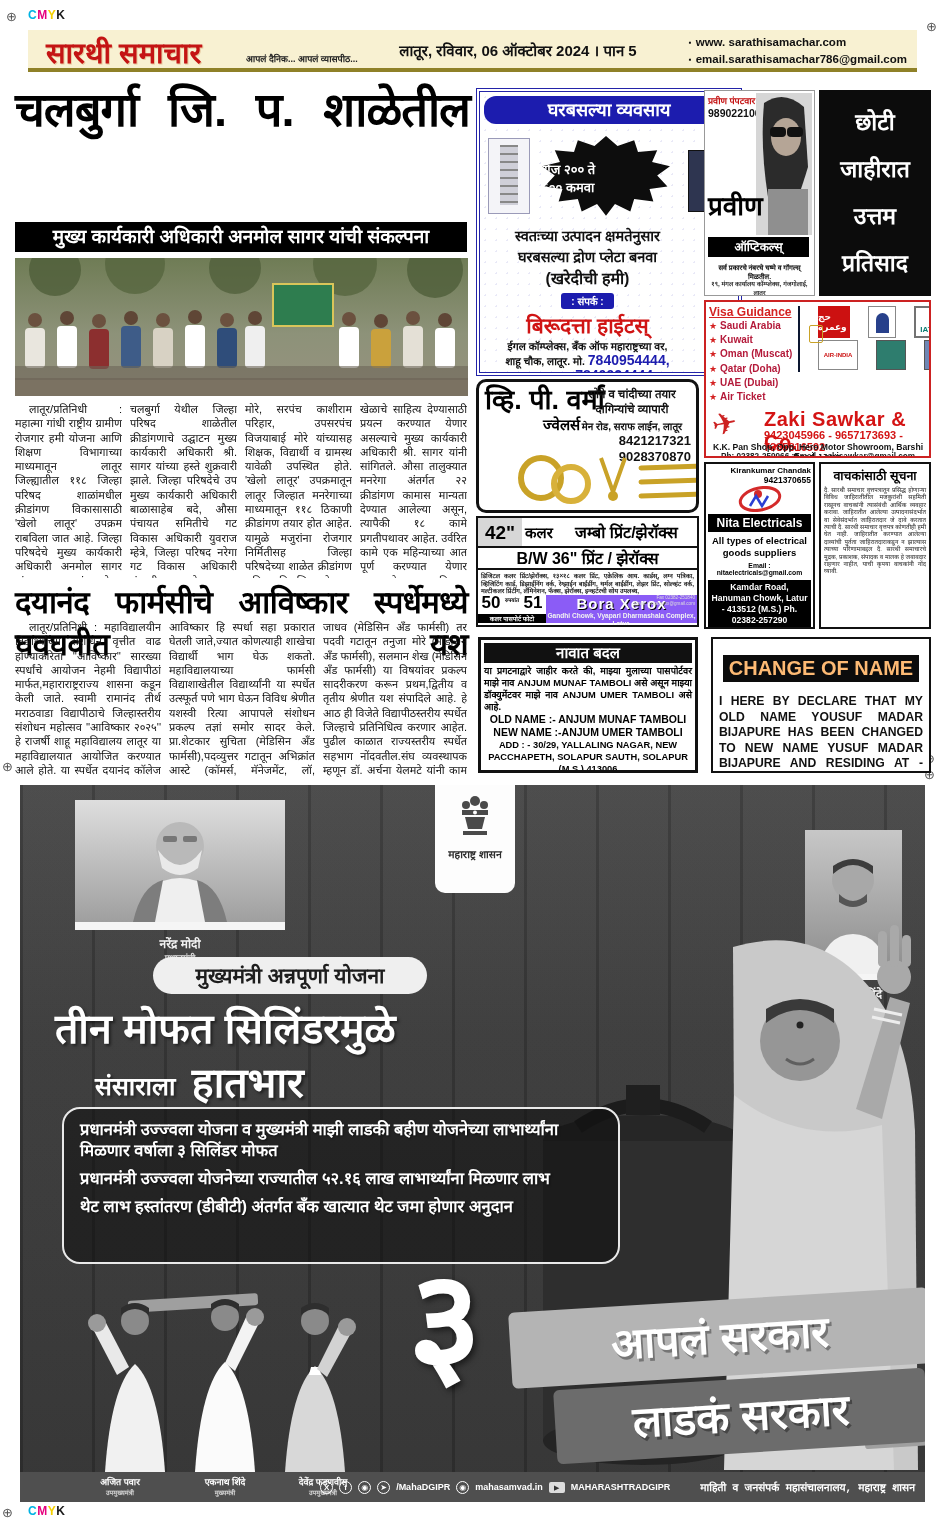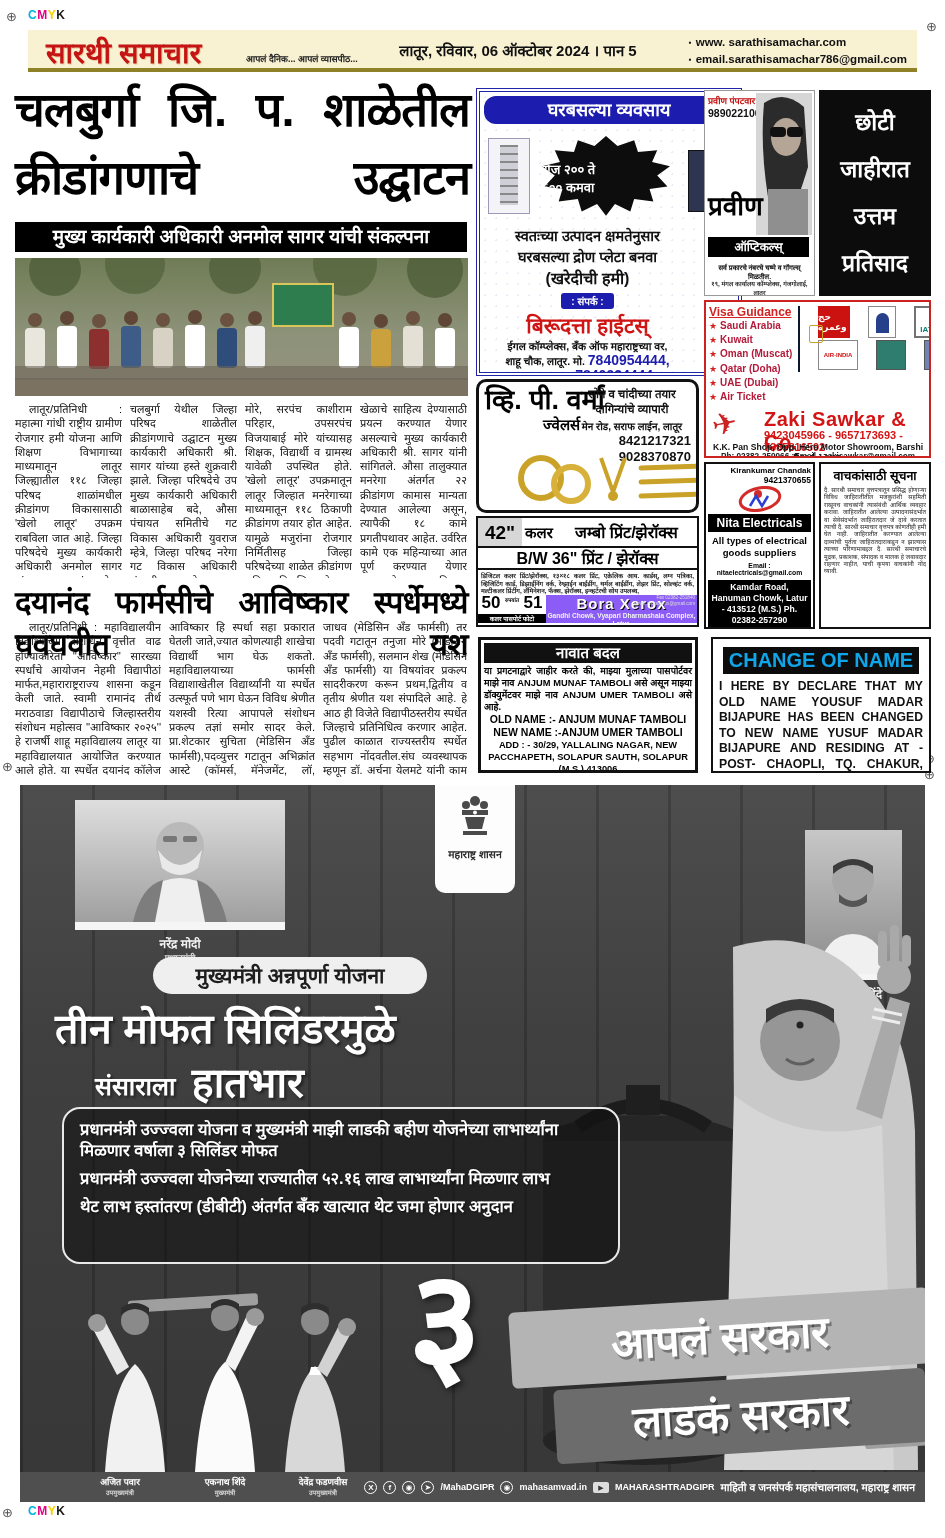--- a/index.html
+++ b/index.html
@@ -156,22 +156,22 @@
   .no-title { font-size:12.5px; font-weight:800; text-align:center; }
   .no-body { font-size:6.1px; line-height:7.4px; text-align:justify; color:#222; margin-top:2px; }
 
   
   .ncmr { left:478px; top:637px; width:220px; height:136px; border:3px solid #111; padding:3px; }
   .ncmr-title { background:#111; color:#fff; font-size:15px; font-weight:800; text-align:center; line-height:20px; }
   .ncmr-body { font-size:9.3px; line-height:12px; font-weight:bold; text-align:justify; margin-top:2px; }
   .ncmr-line { font-size:10.5px; font-weight:800; text-align:center; line-height:13px; }
   .ncmr-add { font-size:9.3px; font-weight:800; text-align:center; line-height:12px; }
   .ncen { left:711px; top:637px; width:220px; height:136px; border:2px solid #111; padding:4px 6px; }
-  .ncen-title { background:#0c0c0c; color:#0ea5e9; font-size:20px; font-weight:800; text-align:center;
-    line-height:27px; width:196px; margin:4px auto; }
+  .ncen-title { background:#0c0c0c; color:#fdba74; font-size:20px; font-weight:800; text-align:center;
+    line-height:27px; width:196px; margin:12px auto; }
   .ncen-body { font-size:12.2px; line-height:15.5px; font-weight:800; text-align:justify; margin-top:5px; color:#111; }
 
   
   .gov { position:absolute; left:20px; top:785px; width:905px; height:717px; overflow:hidden;
     background:
       repeating-linear-gradient(90deg, rgba(0,0,0,.14) 0 3px, rgba(255,255,255,0.02) 3px 72px),
       linear-gradient(180deg,#4a4a4a 0%,#3c3c3c 35%,#333333 100%); }
   .gv-caption-n { font-size:12px; font-weight:800; color:#f2f2f2; text-align:center; }
   .gv-caption-t { font-size:9px; font-weight:bold; color:#d9d9d9; text-align:center; }
   .gv-emblem { position:absolute; left:415px; top:0; width:80px; height:108px; background:#fdfdfd;
@@ -202,21 +202,21 @@
   .gv-polcap { position:absolute; top:3px; }
   .gv-polcap .n { font-size:9px; font-weight:800; color:#fff; text-align:center; }
   .gv-polcap .t { font-size:6.5px; font-weight:bold; color:#d6d6d6; text-align:center; }
   .gv-social { position:absolute; right:10px; top:0; height:30px; display:flex; align-items:center;
     gap:6px; color:#fff; }
   .soc-ic { width:13px; height:13px; border:1px solid #fff; border-radius:50%; font-size:8px;
     line-height:11px; text-align:center; color:#fff; font-weight:bold; }
   .soc-h { font-size:9px; font-weight:800; color:#fff; }
   .soc-play { width:16px; height:11px; background:#ddd; color:#333; border-radius:2px; font-size:7px;
     line-height:11px; text-align:center; }
-  .gv-dept { font-size:10.5px; font-weight:800; color:#fff; margin-left:0; }
+  .gv-dept { font-size:10.5px; font-weight:800; color:#fff; margin-left:24px;font-family:Liberation Mono, monospace; }
 </style>
 </head>
 <body>
 
 <div class="page">
 
   <span class="reg" style="left:6px;top:10px;">⊕</span>
   <span class="reg" style="left:926px;top:20px;">⊕</span>
   <span class="reg" style="left:2px;top:760px;">⊕</span>
   <span class="reg" style="left:924px;top:752px;">⊕</span>
@@ -229,21 +229,20 @@
     <div class="mh-title">सारथी समाचार</div>
     <div class="mh-tag">आपलं दैनिक... आपलं व्यासपीठ...</div>
     <div class="mh-date">लातूर, रविवार, 06 ऑक्टोबर 2024 । पान 5</div>
     <div class="mh-contact">
       <div><span class="sq">▪</span><span>www. sarathisamachar.com</span></div>
       <div><span class="sq">▪</span><span>email.sarathisamachar786@gmail.com</span></div>
     </div>
   </div>
 
   <div class="h1line" style="top:80px;">चलबुर्गा जि. प. शाळेतील</div>
-  <div class="h1line" style="top:148px;">क्रीडांगणाचे उद्घाटन</div>
   <div class="subhead">मुख्य कार्यकारी अधिकारी अनमोल सागर यांची संकल्पना</div>
 
   <div class="leadphoto">
     <svg width="453" height="138" viewBox="0 0 453 138">
       <defs>
         <linearGradient id="lp" x1="0" y1="0" x2="0" y2="1">
           <stop offset="0" stop-color="#6f7c55"></stop>
             <stop offset="0.55" stop-color="#8d9279"></stop>
             <stop offset="1" stop-color="#97927f"></stop>
         </linearGradient>

